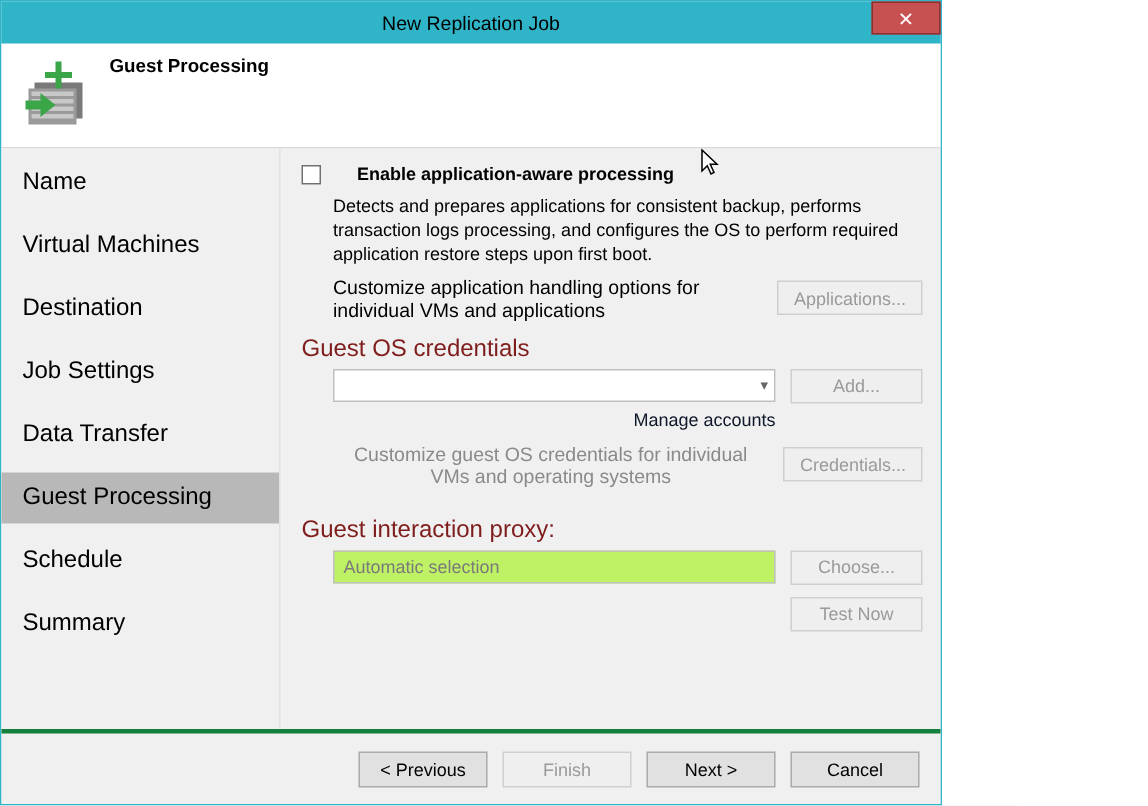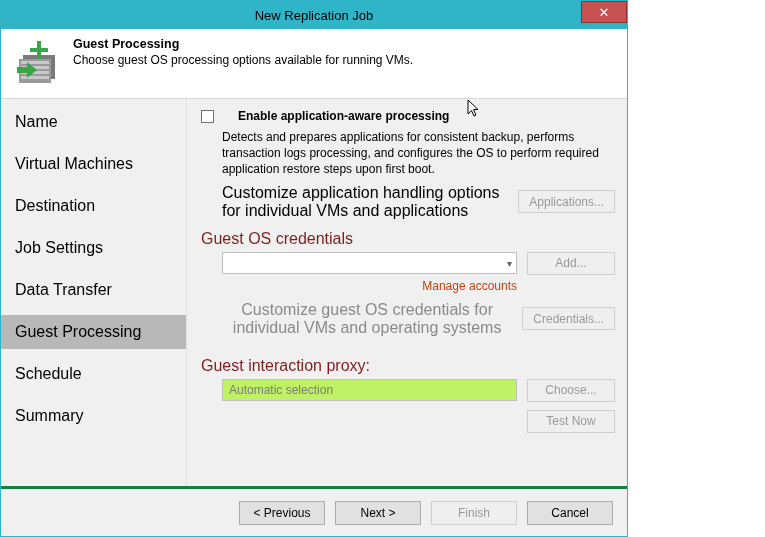--- a/index.html
+++ b/index.html
@@ -116,21 +116,21 @@
     color:#000;
   }
   .row2 {
     display:flex;
     align-items:center;
     margin-top:4px;
     gap:10px;
   }
   .row2 .label {
     flex:1;
-    font-size:16px;
+    font-size:13px;
   }
   .btn {
     min-width:88px;
     height:23px;
     border:1px solid #adadad;
     background:#e1e1e1;
     font-size:12px;
     padding:0 10px;
     color:#000;
     display:inline-flex;
@@ -177,21 +177,21 @@
     padding:3px 6px;
     color:#7a7a7a;
     font-size:12px;
   }
   .link-row {
     text-align:right;
     margin-top:4px;
     padding-right:98px;
   }
   .link {
-    color:#c2410c;
+    color:#0f172a;
     font-size:12px;
     cursor:pointer;
     text-align:right;
   }
   .disabled-text { color:#8a8a8a; }
   .cursor {
     position:absolute;
     left:280px;
     top:0px;
     font-size:17px;
@@ -231,21 +231,20 @@
         <rect x="8" y="29" width="28" height="3" fill="#c8c8c8"></rect>
         <rect x="8" y="34" width="28" height="3" fill="#c8c8c8"></rect>
         <rect x="8" y="39" width="28" height="3" fill="#c8c8c8"></rect>
         <rect x="24" y="4" width="4" height="18" fill="#3ba648"></rect>
         <rect x="17" y="11" width="18" height="4" fill="#3ba648"></rect>
         <path d="M4 30 L14 30 L14 25 L24 33 L14 41 L14 36 L4 36 Z" fill="#3ba648"></path>
       </svg>
     </div>
     <div class="text">
       <div class="h1">Guest Processing</div>
-      <div class="h2">Choose guest OS processing options available for running VMs.</div>
     </div>
   </div>
 
   <div class="body">
     <div class="sidebar">
       <div class="item">Name</div>
       <div class="item">Virtual Machines</div>
       <div class="item">Destination</div>
       <div class="item">Job Settings</div>
       <div class="item">Data Transfer</div>
@@ -303,18 +302,18 @@
 
       <div class="input-row" style="margin-left:21px; margin-top:8px; justify-content:flex-end;">
         <div class="btn disabled">Test Now</div>
       </div>
 
     </div>
   </div>
 
   <div class="footer">
     <div class="btn">&lt; Previous</div>
+    <div class="btn disabled">Finish</div>
     <div class="btn">Next &gt;</div>
-    <div class="btn disabled">Finish</div>
     <div class="btn">Cancel</div>
   </div>
 
 </div>
 
 </body></html>

